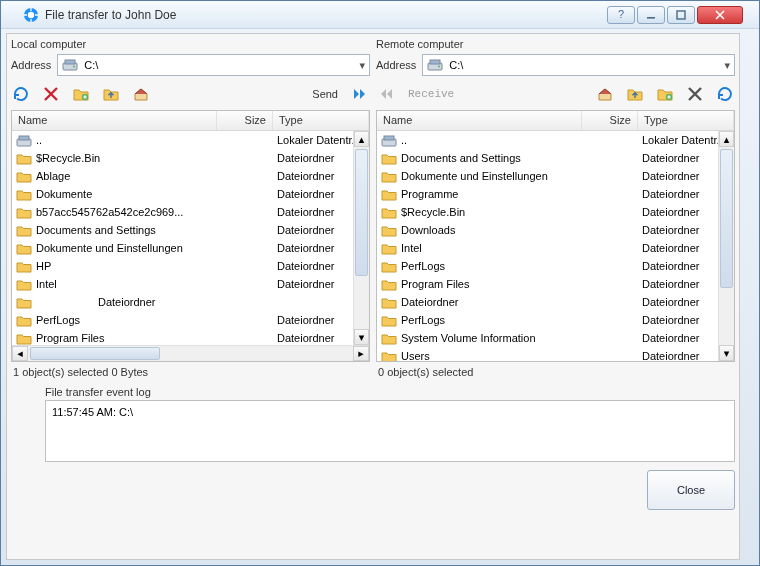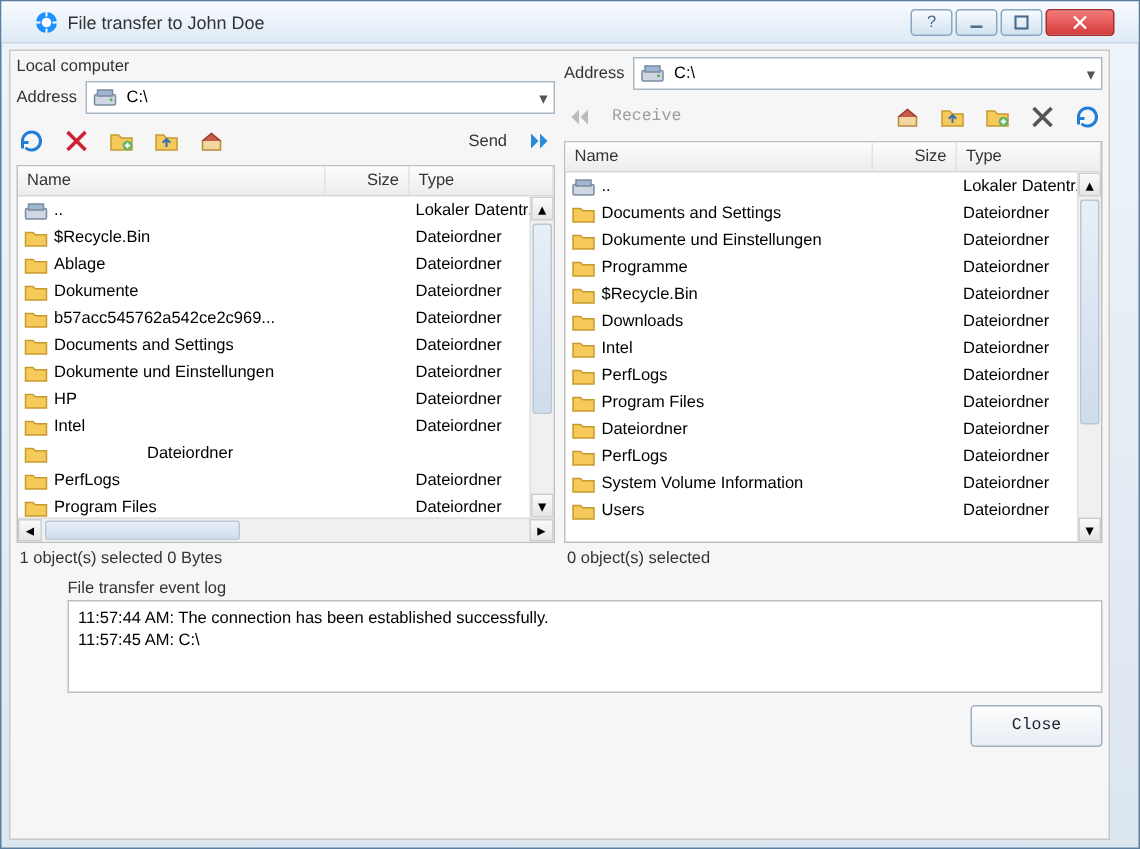--- a/index.html
+++ b/index.html
@@ -48,21 +48,21 @@
   .hscroll { height:16px; background:#f0f0f0; border-top:1px solid #e0e0e0; display:flex; }
   .hscroll .sbtn { width:16px; height:auto; }
   .htrack { flex:1; position:relative; }
   .hthumb { position:absolute; top:1px; bottom:1px; left:2px; width:40%; background:linear-gradient(#e8eff7,#cfdcec); border:1px solid #b8c7d8; border-radius:2px; cursor:pointer; }
   .status { color:#333; padding:4px 0 0 2px; }
   .logblock { display:flex; flex-direction:column; margin-top:4px;padding-left:34px; }
   .logtitle { color:#333; margin-bottom:2px; }
   .logbox { height:62px; border:1px solid #bfbfbf; background:#fff; padding:4px 6px; overflow:hidden; }
   .logline { color:#000; line-height:15px; white-space:pre; }
   .footer { display:flex; justify-content:flex-end; padding:4px 0 0 0; }
-  .closebtn { width:88px; height:28px; border:1px solid #9fafc0; background:linear-gradient(#fdfdfd,#e7edf4); border-radius:3px; cursor:pointer; display:flex; align-items:center; justify-content:center; color:#223;font-family:Liberation Mono, monospace; }
+  .closebtn { width:88px; height:40px; border:1px solid #9fafc0; background:linear-gradient(#fdfdfd,#e7edf4); border-radius:3px; cursor:pointer; display:flex; align-items:center; justify-content:center; color:#223; }
 </style>
 </head>
 <body>
 
 <div class="window">
 
   <div class="titlebar">
     <span class="app-icon">
       <svg viewBox="0 0 16 16">
           <circle cx="8" cy="8" r="7" fill="#1e90ff"></circle>
@@ -271,20 +271,21 @@
             <div class="htrack">
                 <div class="hthumb"></div>
               </div>
             <div class="sbtn">▸</div>
           </div>
         </div>
         <div class="status">1 object(s) selected    0 Bytes</div>
       </div>
 
       <div class="pane">
+        <div class="pane-title">Remote computer</div>
         <div class="addr-row">
           <span class="addr-label">Address</span>
           <div class="addr-select">
             <span class="drive-icon"><svg viewBox="0 0 16 16">
                   <rect x="1" y="6" width="14" height="7" rx="1" fill="#cfd8e2" stroke="#7a8aa0"></rect>
                   <rect x="3" y="3" width="10" height="4" fill="#9fb6d0" stroke="#7a8aa0"></rect>
                   <circle cx="12" cy="9.5" r="1" fill="#5fae5f"></circle>
                 </svg></span>
             <span class="val">C:\</span>
             <span class="chev">▾</span>
@@ -453,21 +454,20 @@
             </div>
           </div>
         </div>
         <div class="status">0 object(s) selected</div>
       </div>
     </div>
 
     <div class="logblock">
       <div class="logtitle">File transfer event log</div>
       <div class="logbox" id="log-lines">
-          <div class="logline">11:57:44 AM: The connection has been established successfully.</div>
           <div class="logline">11:57:45 AM: C:\</div>
         </div>
     </div>
 
     <div class="footer">
       <div class="closebtn">Close</div>
     </div>
 
   </div>
 </div>

